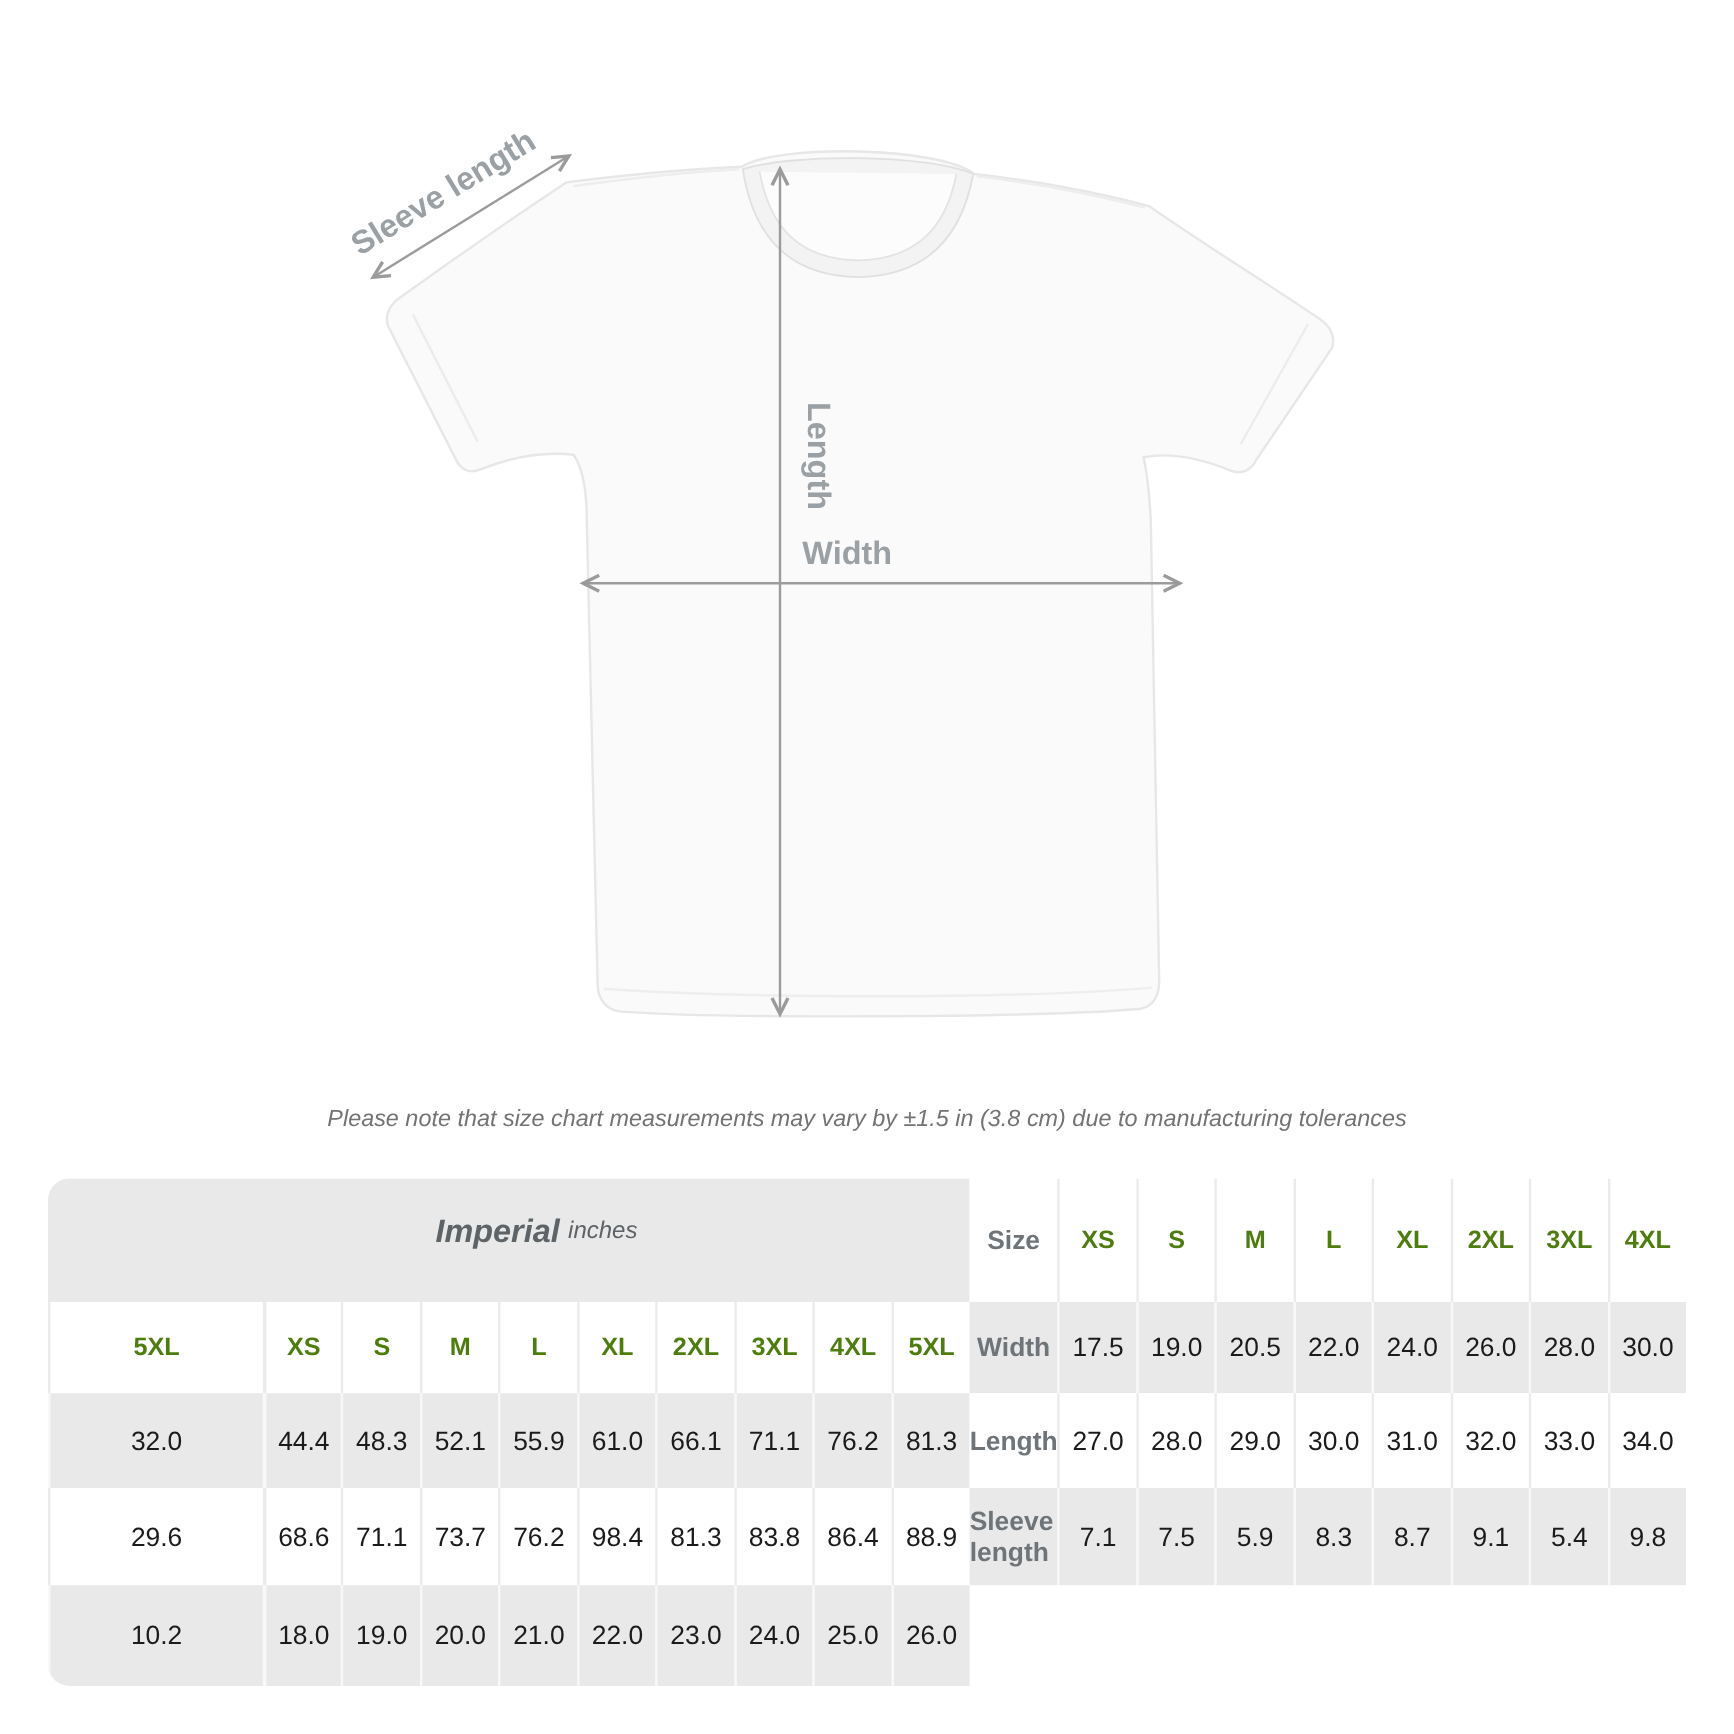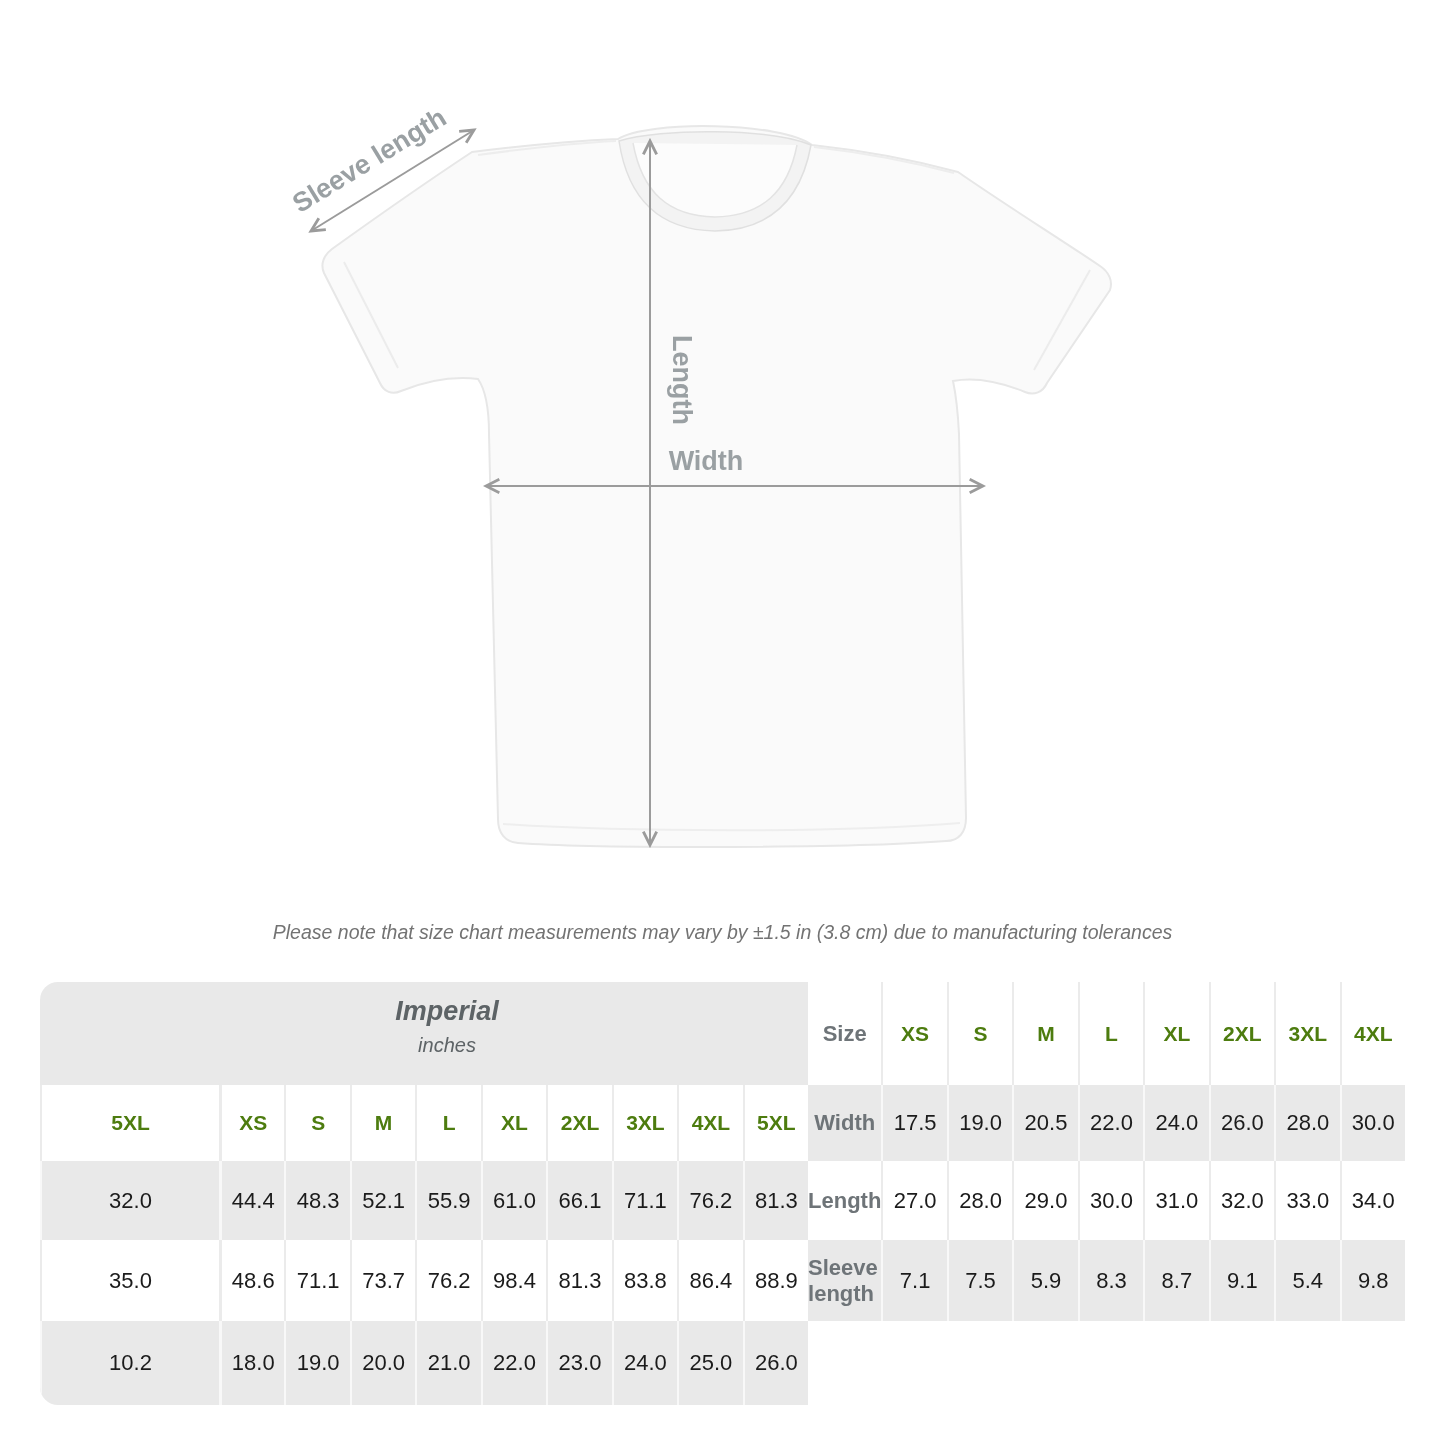--- a/index.html
+++ b/index.html
@@ -21,21 +21,21 @@
   }
   
   .tbl{
     position:absolute;left:40px;top:982px;width:1365px;height:423px;
     display:grid;grid-template-columns:179px repeat(18,1fr);
     grid-template-rows:103px 76px 79px 81px 84px;
     border-radius:18px;overflow:hidden;background:#ffffff;
   }
   .band{
     grid-column:span 10;background:#e9e9e9;
-    display:flex;flex-direction:column;align-items:center;justify-content:center;
+    display:flex;flex-direction:row;align-items:center;justify-content:center;
     gap:7px;padding-bottom:14px;
   }
   .band.imperial{padding-left:46px;}
   .band.metric{grid-column:span 9;}
   .band-title{font-size:27px;font-weight:bold;font-style:italic;color:#5d6366;}
   .band-sub{font-size:20px;font-style:italic;color:#5d6366;}
   .trow{display:contents;}
   .cell{
     display:flex;align-items:center;justify-content:center;
     background:#ffffff;border-left:2px solid #ebebeb;
@@ -155,22 +155,22 @@
     <div class="trow">
       <div class="cell lbl">Length</div>
       <div class="cell">27.0</div>
       <div class="cell">28.0</div>
       <div class="cell">29.0</div>
       <div class="cell">30.0</div>
       <div class="cell">31.0</div>
       <div class="cell">32.0</div>
       <div class="cell">33.0</div>
       <div class="cell">34.0</div>
-      <div class="cell">35.0</div>
-      <div class="cell msep">48.6</div>
+      <div class="cell">29.6</div>
+      <div class="cell msep">68.6</div>
       <div class="cell">71.1</div>
       <div class="cell">73.7</div>
       <div class="cell">76.2</div>
       <div class="cell">98.4</div>
       <div class="cell">81.3</div>
       <div class="cell">83.8</div>
       <div class="cell">86.4</div>
       <div class="cell">88.9</div>
     </div>
 

